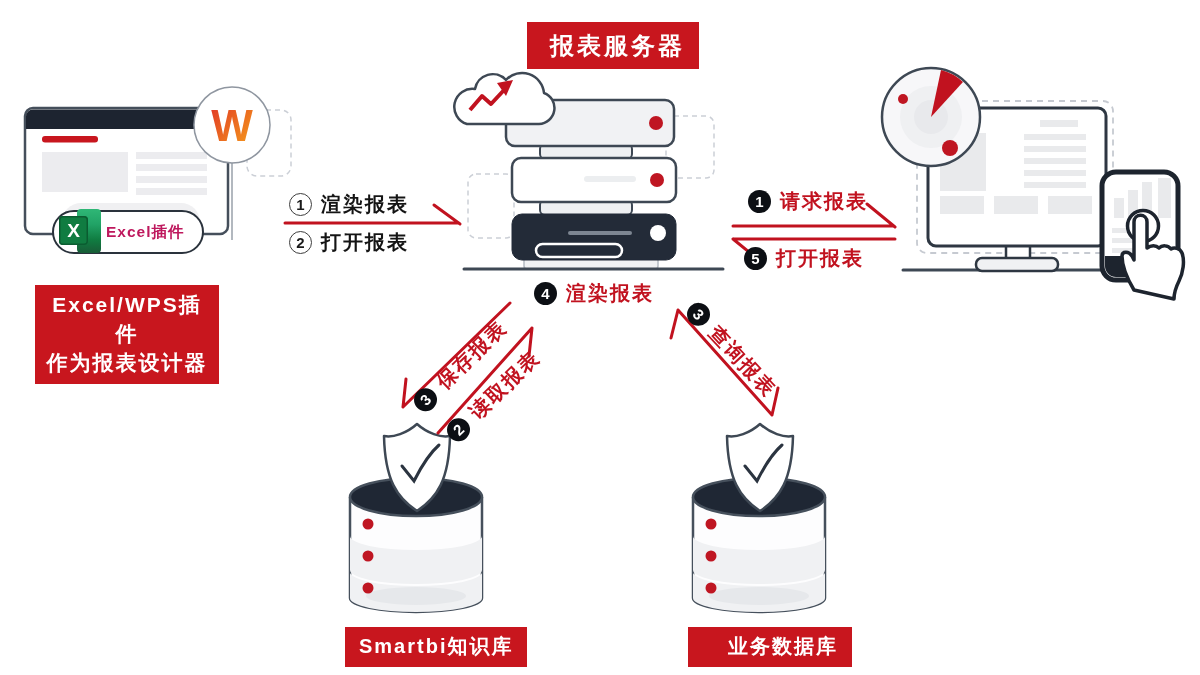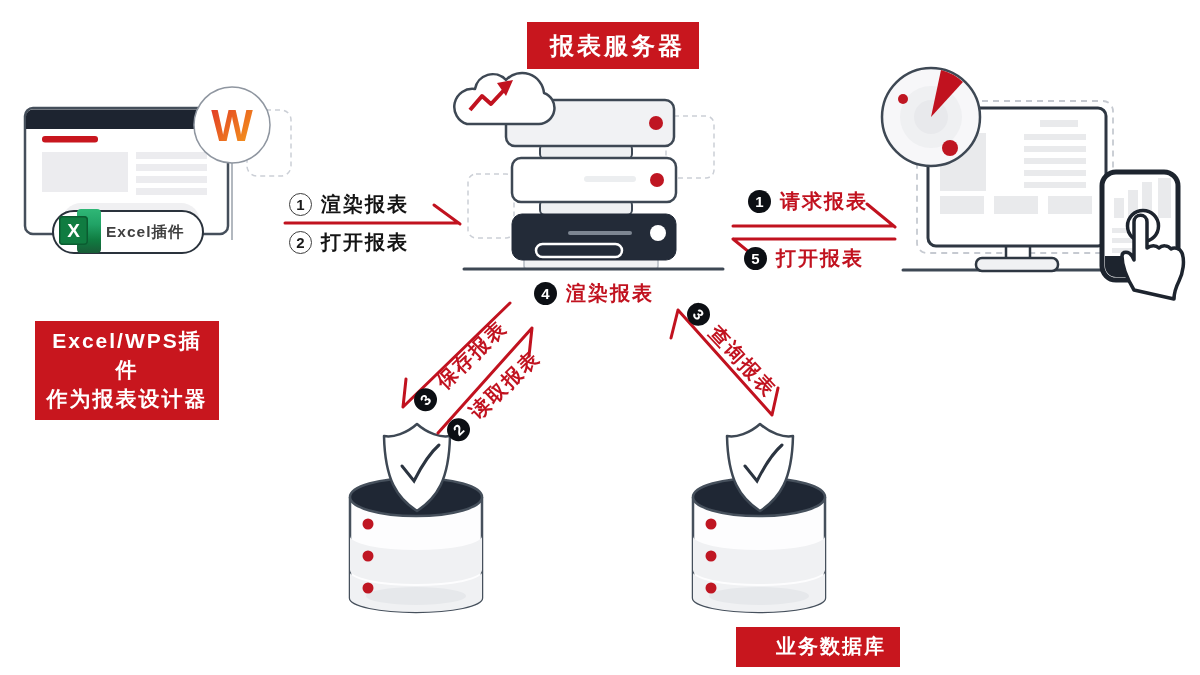--- a/index.html
+++ b/index.html
@@ -3,38 +3,38 @@
 <meta charset="utf-8">
 <style>
   html,body{margin:0;padding:0;background:#fff;}
   .canvas{position:relative;width:1200px;height:675px;background:#fff;overflow:hidden;
           font-family:"Liberation Sans","DejaVu Sans",sans-serif;}
   .layer{position:absolute;left:0;top:0;}
   .abs{position:absolute;}
   
   .red-box{position:absolute;background:#c8161e;color:#fff;font-weight:700;
            text-align:center;line-height:1.38;letter-spacing:2px;}
-  .red-box.two{font-size:21px;padding:6px 8px;margin-top:36px;}
+  .red-box.two{font-size:21px;padding:6px 8px;}
   .red-box.one{font-size:20px;padding:6px 14px;}
   .red-box.banner{font-size:24px;padding:7px 14px;letter-spacing:3px;}
   
   .frow{position:absolute;display:flex;align-items:center;gap:9px;white-space:nowrap;z-index:5;}
   .ftxt{font-size:20px;font-weight:700;letter-spacing:2px;}
   .dark-t{color:#141414;}
   .red-t{color:#c1121f;}
   .b-fill{width:23px;height:23px;border-radius:50%;background:#0c0f14;color:#fff;
           font-size:15px;font-weight:700;display:flex;align-items:center;justify-content:center;flex:0 0 auto;}
   .b-ring{width:21px;height:21px;border-radius:50%;background:#fff;border:1.5px solid #3e3e3e;color:#1a1a1a;
           font-size:15px;font-weight:700;display:flex;align-items:center;justify-content:center;flex:0 0 auto;}
   .rot{transform-origin:50% 50%;}
   
   .pill-shadow{position:absolute;left:62px;top:203px;width:138px;height:38px;background:#f0f0f2;border-radius:19px;z-index:2;}
   .pill{position:absolute;left:52px;top:210px;width:148px;height:40px;background:#fff;border:2.5px solid #2a323c;
         border-radius:22px;z-index:3;display:flex;align-items:center;}
-  .pill-label{margin-left:52px;font-size:15.5px;font-weight:700;color:#404040;letter-spacing:1px;}
+  .pill-label{margin-left:52px;font-size:15.5px;font-weight:700;color:#be185d;letter-spacing:1px;}
   .excel-icon{position:absolute;left:5px;top:-4px;width:44px;height:46px;z-index:4;}
   .excel-doc{position:absolute;right:2px;top:1px;width:24px;height:44px;border-radius:4px;
              background:linear-gradient(180deg,#2fb776 0%,#21a366 35%,#107c41 70%,#185c37 100%);}
   .excel-x{position:absolute;left:0;top:8px;width:29px;height:29px;background:#107c41;border-radius:4px;
            color:#fff;font-weight:700;font-size:19px;display:flex;align-items:center;justify-content:center;
            box-shadow:0 0 0 1.5px #0b5c31 inset;}
 </style>
 </head>
 <body>
 
@@ -155,21 +155,22 @@
   </div>
 
   <div class="red-box banner abs" style="left:527px;top:22px;padding-left:23px;">报表服务器</div>
 
   <div class="red-box two abs" style="left:35px;top:285px;width:168px;">
     <span>Excel/WPS插件</span><br>
     <span>作为报表设计器</span>
   </div>
 
 
-  <div class="red-box one abs" style="left:736px;top:627px;padding-left:40px;">业务数据库</div>
+  <div class="red-box one abs" style="left:345px;top:627px;">Smartbi知识库</div>
+  <div class="red-box one abs" style="left:688px;top:627px;padding-left:40px;">业务数据库</div>
 
   <div class="frow" style="left:289px;top:191px;">
     <span class="b-ring">1</span>
     <span class="ftxt dark-t">渲染报表</span>
   </div>
   <div class="frow" style="left:289px;top:229px;">
     <span class="b-ring">2</span>
     <span class="ftxt dark-t">打开报表</span>
   </div>
   <div class="frow" style="left:748px;top:188px;">

